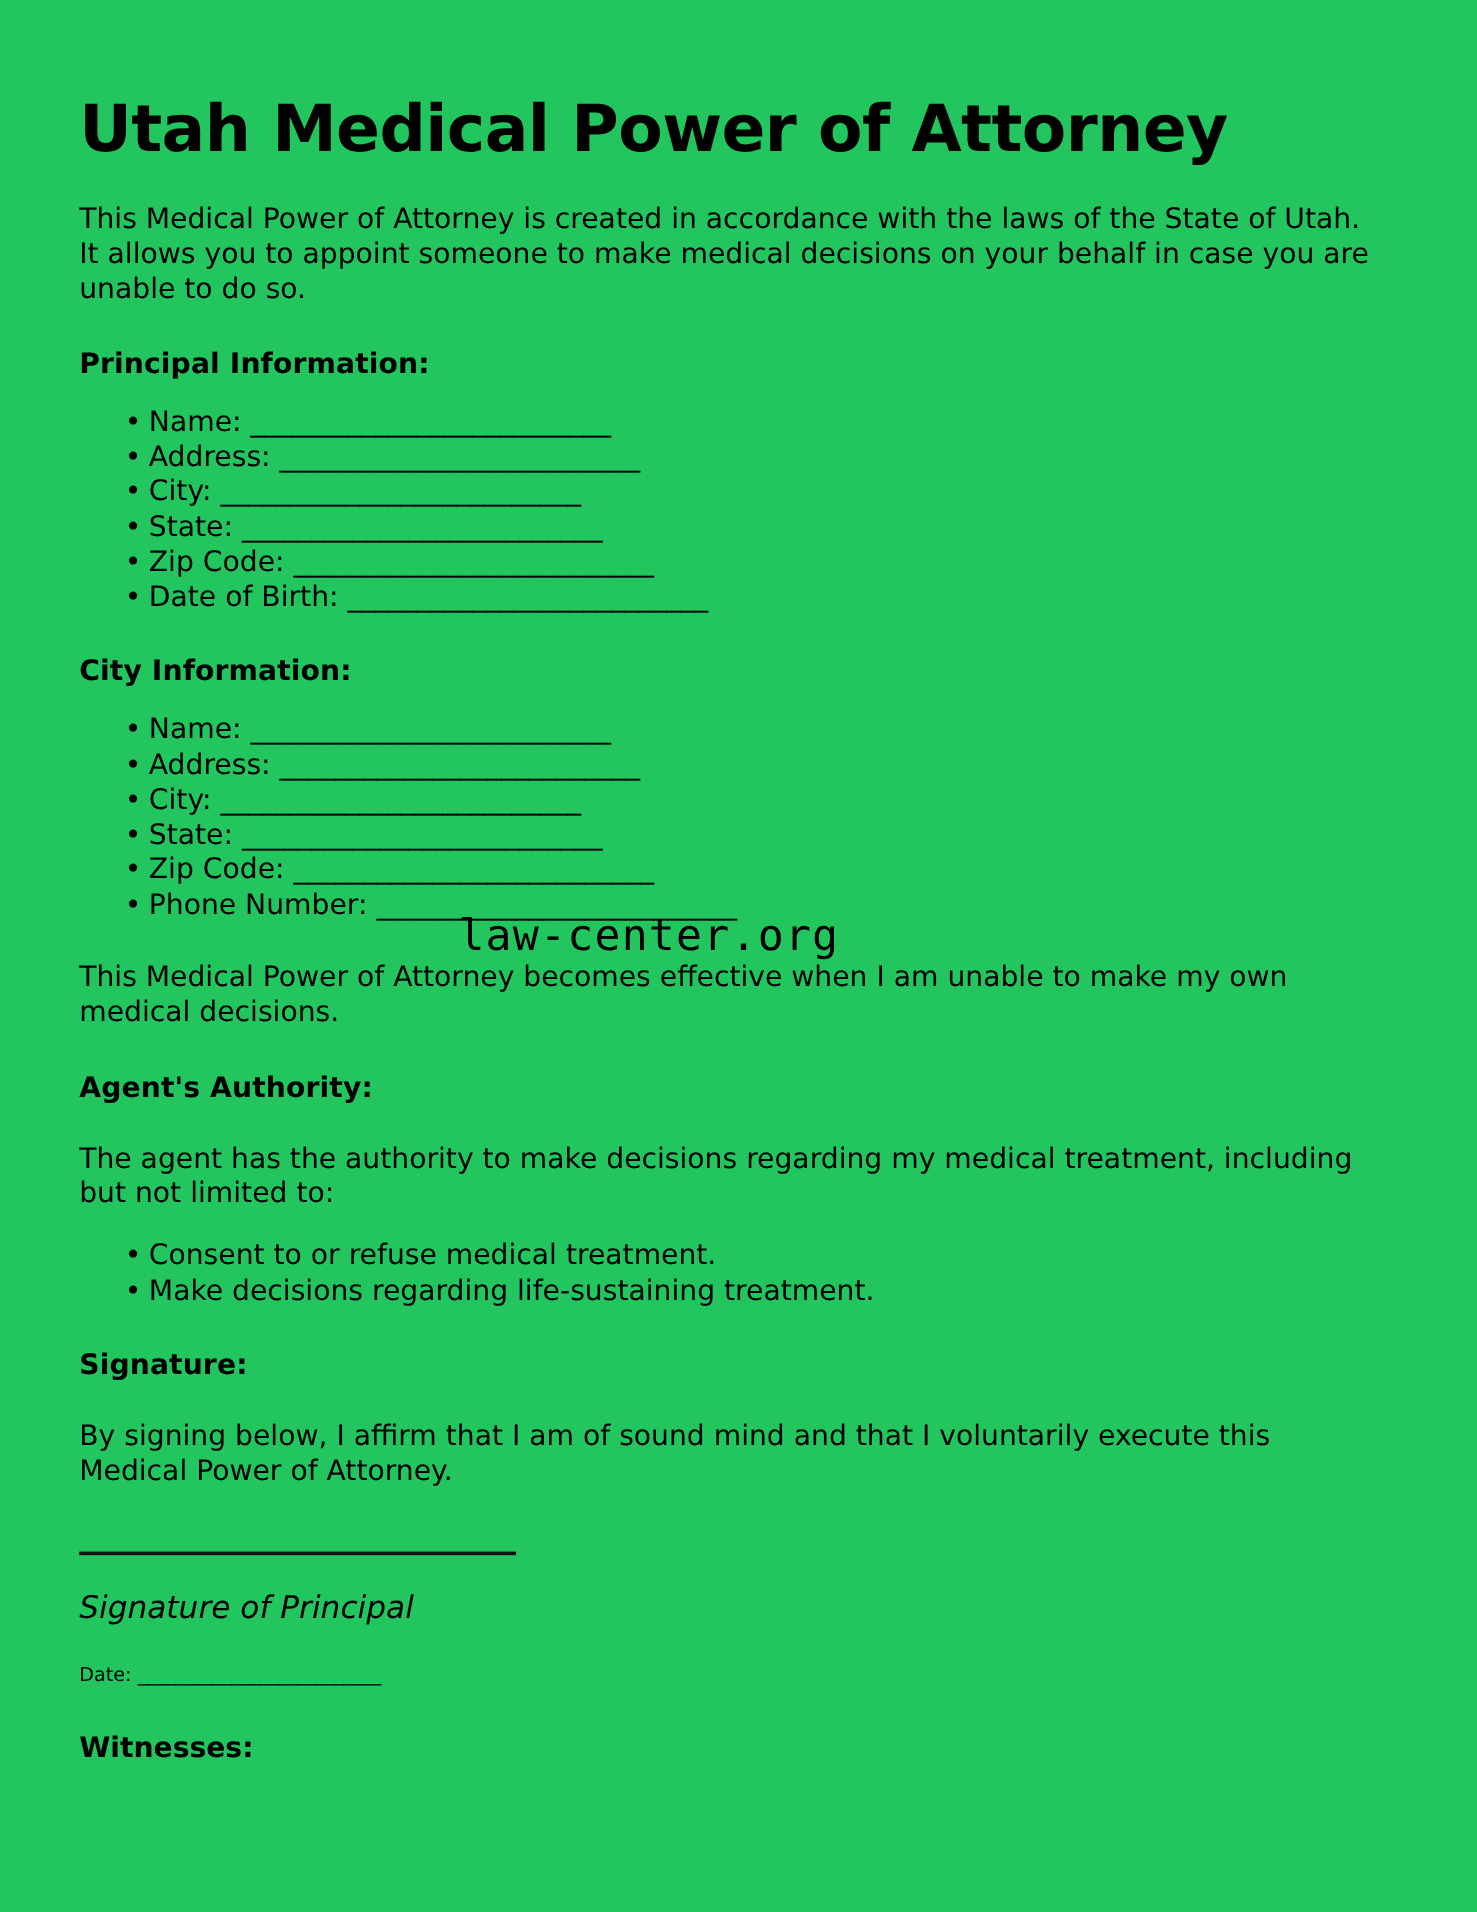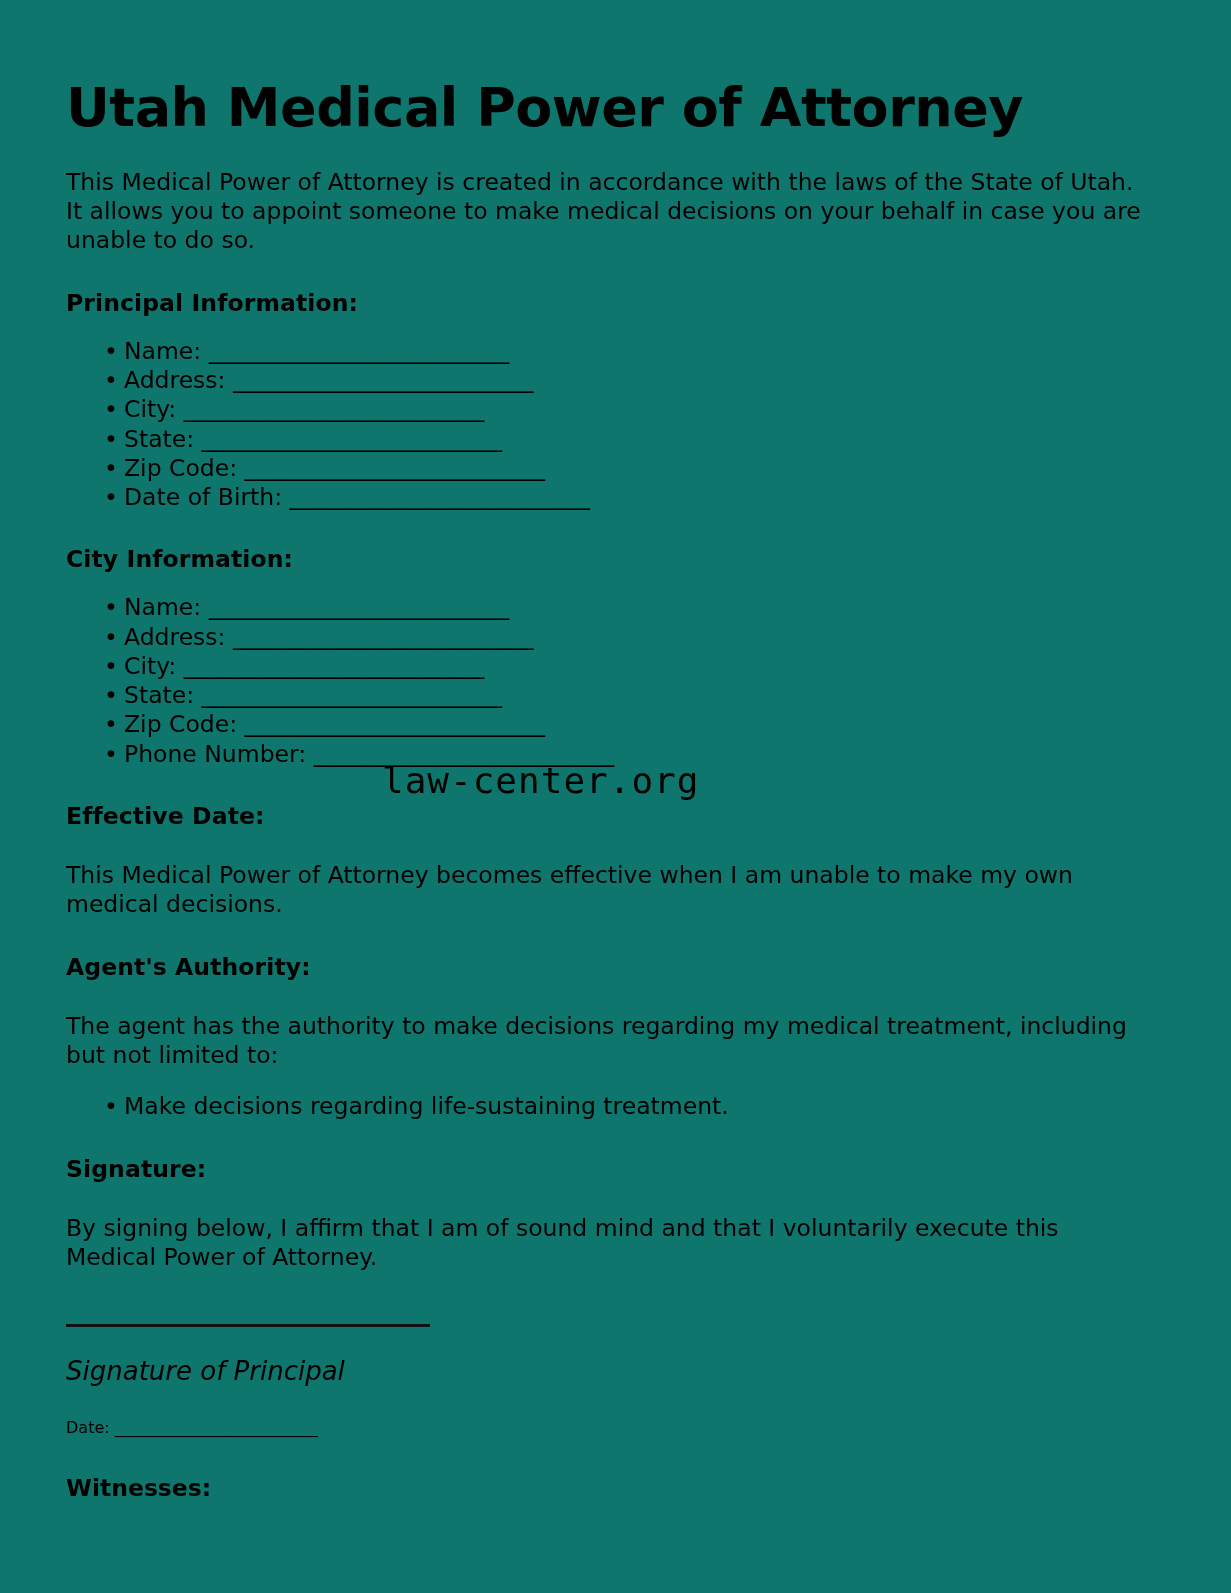--- a/index.html
+++ b/index.html
@@ -9,21 +9,21 @@
     background: #ffffff;
   }
   body {
     font-family: "DejaVu Sans", sans-serif;
     color: #000000;
   }
   #page {
     position: relative;
     width: 1231px;
     height: 1593px;
-    background: #0f766e;
+    background: #22c55e;
     overflow: hidden;
     box-sizing: border-box;
     padding-left: 39px;
   }
   .content {
     position: absolute;
     left: 66px;
     top: 0;
     width: 1085px;
   }
@@ -163,31 +163,29 @@
 
     <ul class="fields">
       <li><span>Name:</span> <span class="blank">__________________________</span></li>
       <li><span>Address:</span> <span class="blank">__________________________</span></li>
       <li><span>City:</span> <span class="blank">__________________________</span></li>
       <li><span>State:</span> <span class="blank">__________________________</span></li>
       <li><span>Zip Code:</span> <span class="blank">__________________________</span></li>
       <li><span>Phone Number:</span> <span class="blank">__________________________</span></li>
     </ul>
 
-    <div class="heading-row">
-      <h2 class="heading">Effective Date:</h2>
-    </div>
 
     <p class="para">This Medical Power of Attorney becomes effective when I am unable to make my own medical decisions.</p>
 
     <h2 class="heading">Agent's Authority:</h2>
 
     <p class="para">The agent has the authority to make decisions regarding my medical treatment, including but not limited to:</p>
 
     <ul class="powers">
+      <li>Consent to or refuse medical treatment.</li>
       <li>Make decisions regarding life-sustaining treatment.</li>
     </ul>
 
     <h2 class="heading">Signature:</h2>
 
     <p class="para">By signing below, I affirm that I am of sound mind and that I voluntarily execute this Medical Power of Attorney.</p>
 
     <div class="sig-rule-wrap">
       <div class="sig-rule"></div>
     </div>

